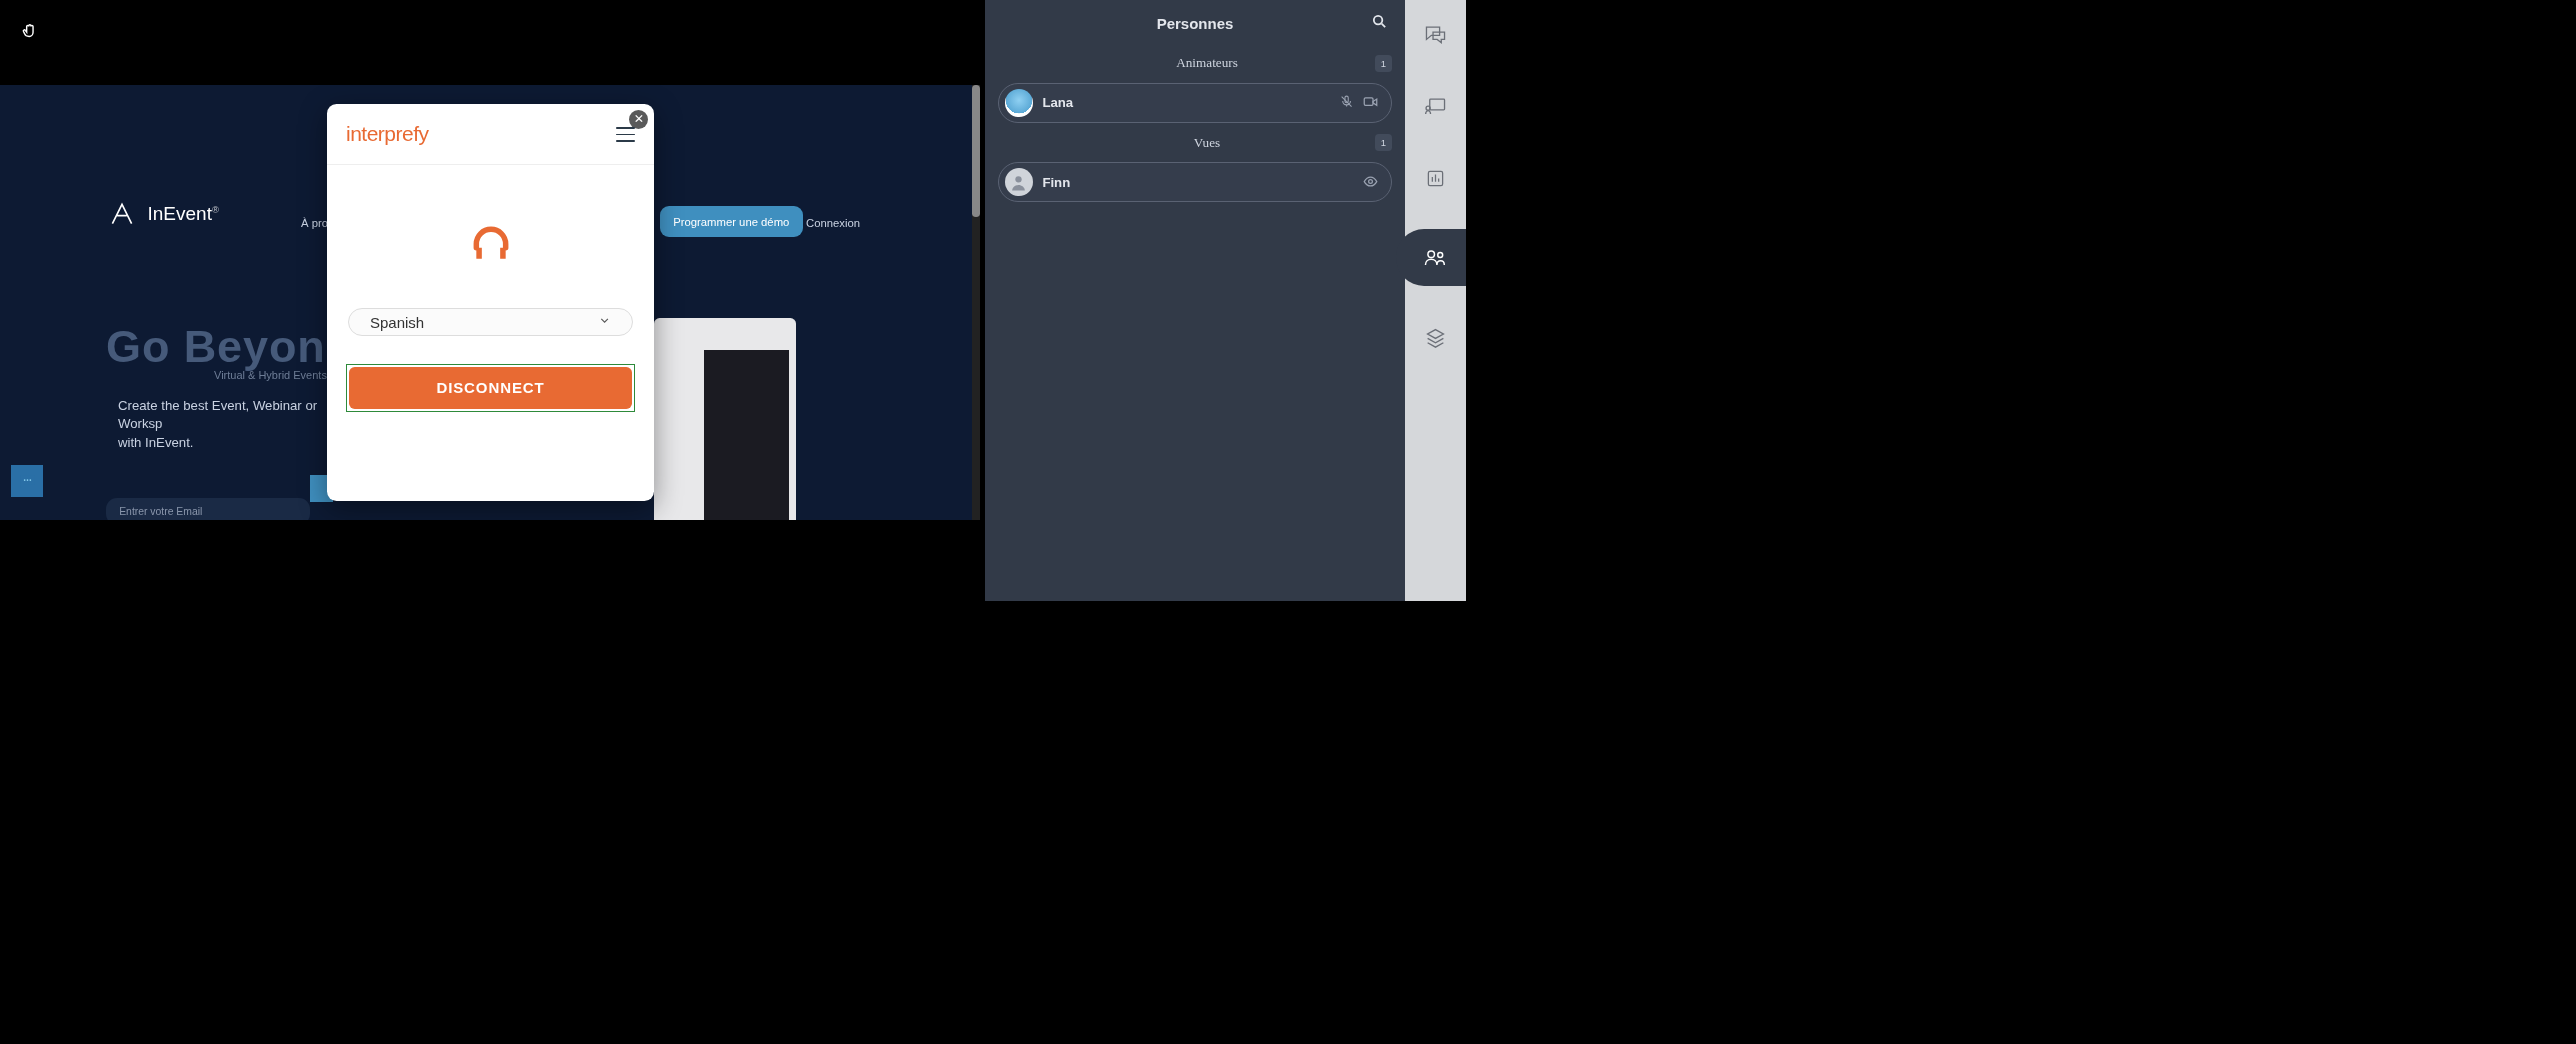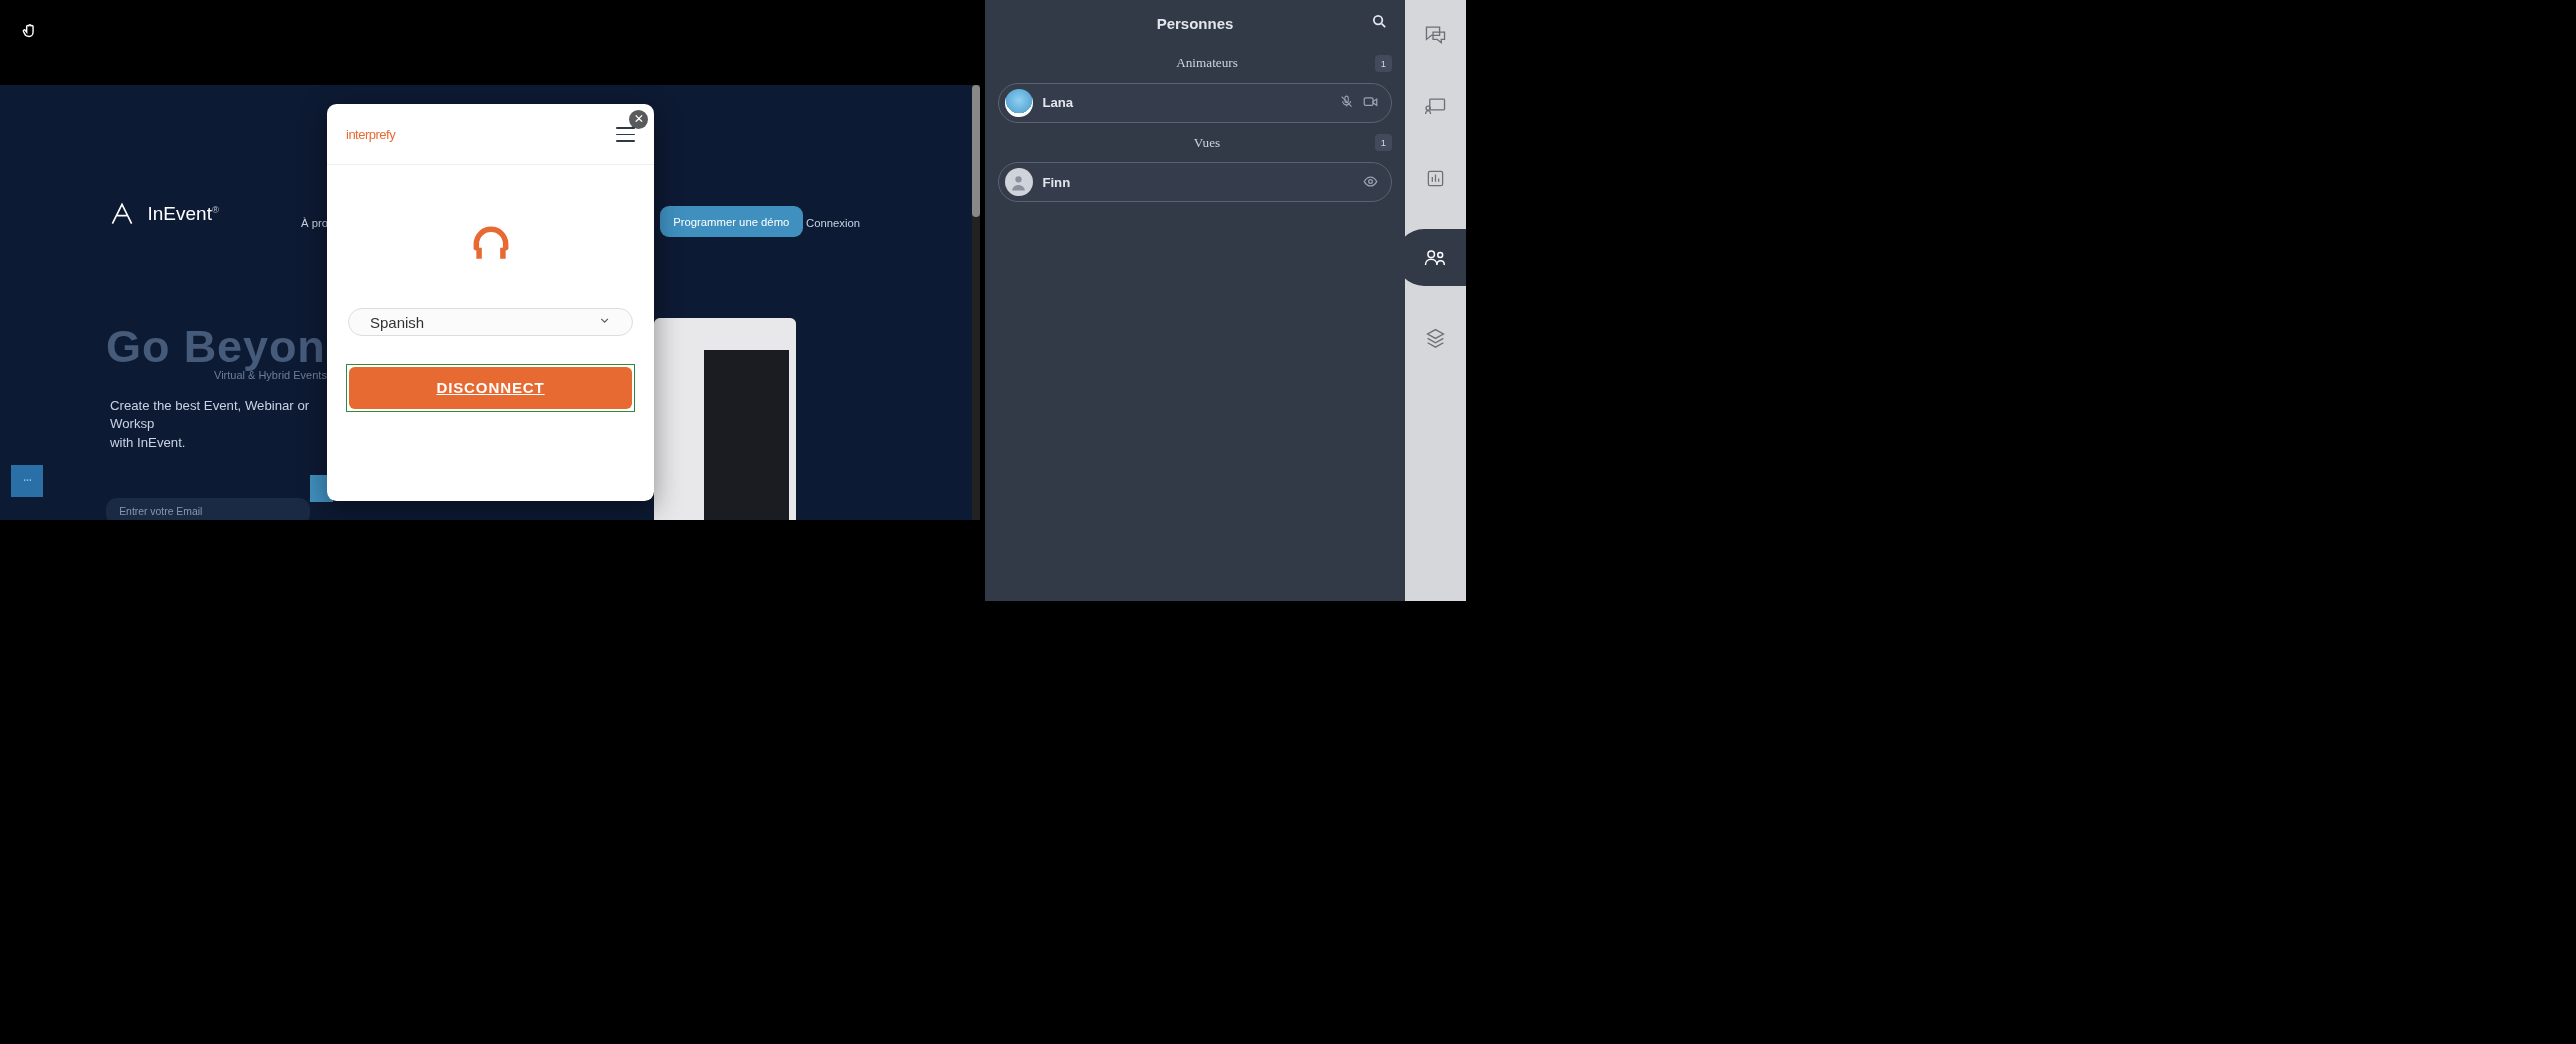--- a/index.html
+++ b/index.html
@@ -71,21 +71,21 @@
     font-size: 45px; font-weight: 800;
     letter-spacing: 0.9px;
   }
   .tagline-sub {
     position: absolute;
     left: 214px; top: 284px;
     color: #6e7d96; font-size: 11px;
   }
   .create-best {
     position: absolute;
-    left: 110px; top: 312px;
+    left: 118px; top: 312px;
     color: #c9d2e2; font-size: 13.2px;
     width: 246px; line-height: 1.4;
   }
 
   .email-input {
     position: absolute;
     left: 106px; top: 413px;
     width: 204px; height: 26.5px;
     background: #1a2a45;
     color: #8a96ab;
@@ -140,21 +140,21 @@
   }
   .modal-header {
     height: 61px;
     border-bottom: 0.9px solid #eee;
     display: flex; align-items: center;
     padding: 0 19px;
     position: relative;
   }
   .interprefy-logo {
     color: #e86a33;
-    font-size: 13px;
+    font-size: 21px;
     font-weight: 400;
     letter-spacing: -0.5px;
   }
   .hamburger {
     position: absolute;
     right: 19px; top: 23px;
     width: 19px;
   }
   .hamburger div { height: 1.9px; background: #2b3a48; margin-bottom: 4.7px; border-radius: 0.9px; }
   .modal-close-btn {
@@ -186,21 +186,21 @@
     margin: 28px 19px 0 19px;
     border: 1.9px solid #2e8a3a;
     padding: 1.9px;
   }
   .disconnect-btn {
     height: 42px;
     background: #e86a33;
     color: #fff;
     border-radius: 5.7px;
     display: flex; align-items: center; justify-content: center;
-    font-size: 15px; font-weight: 700; letter-spacing: 0.9px; text-decoration: underline;
+    font-size: 15px; font-weight: 700; letter-spacing: 0.9px;
   }
 
   
   .panel {
     position: absolute;
     left: 985px; top: 0;
     width: 420px; height: 601px;
     background: #323a48;
     color: #e3e6ec;
   }

